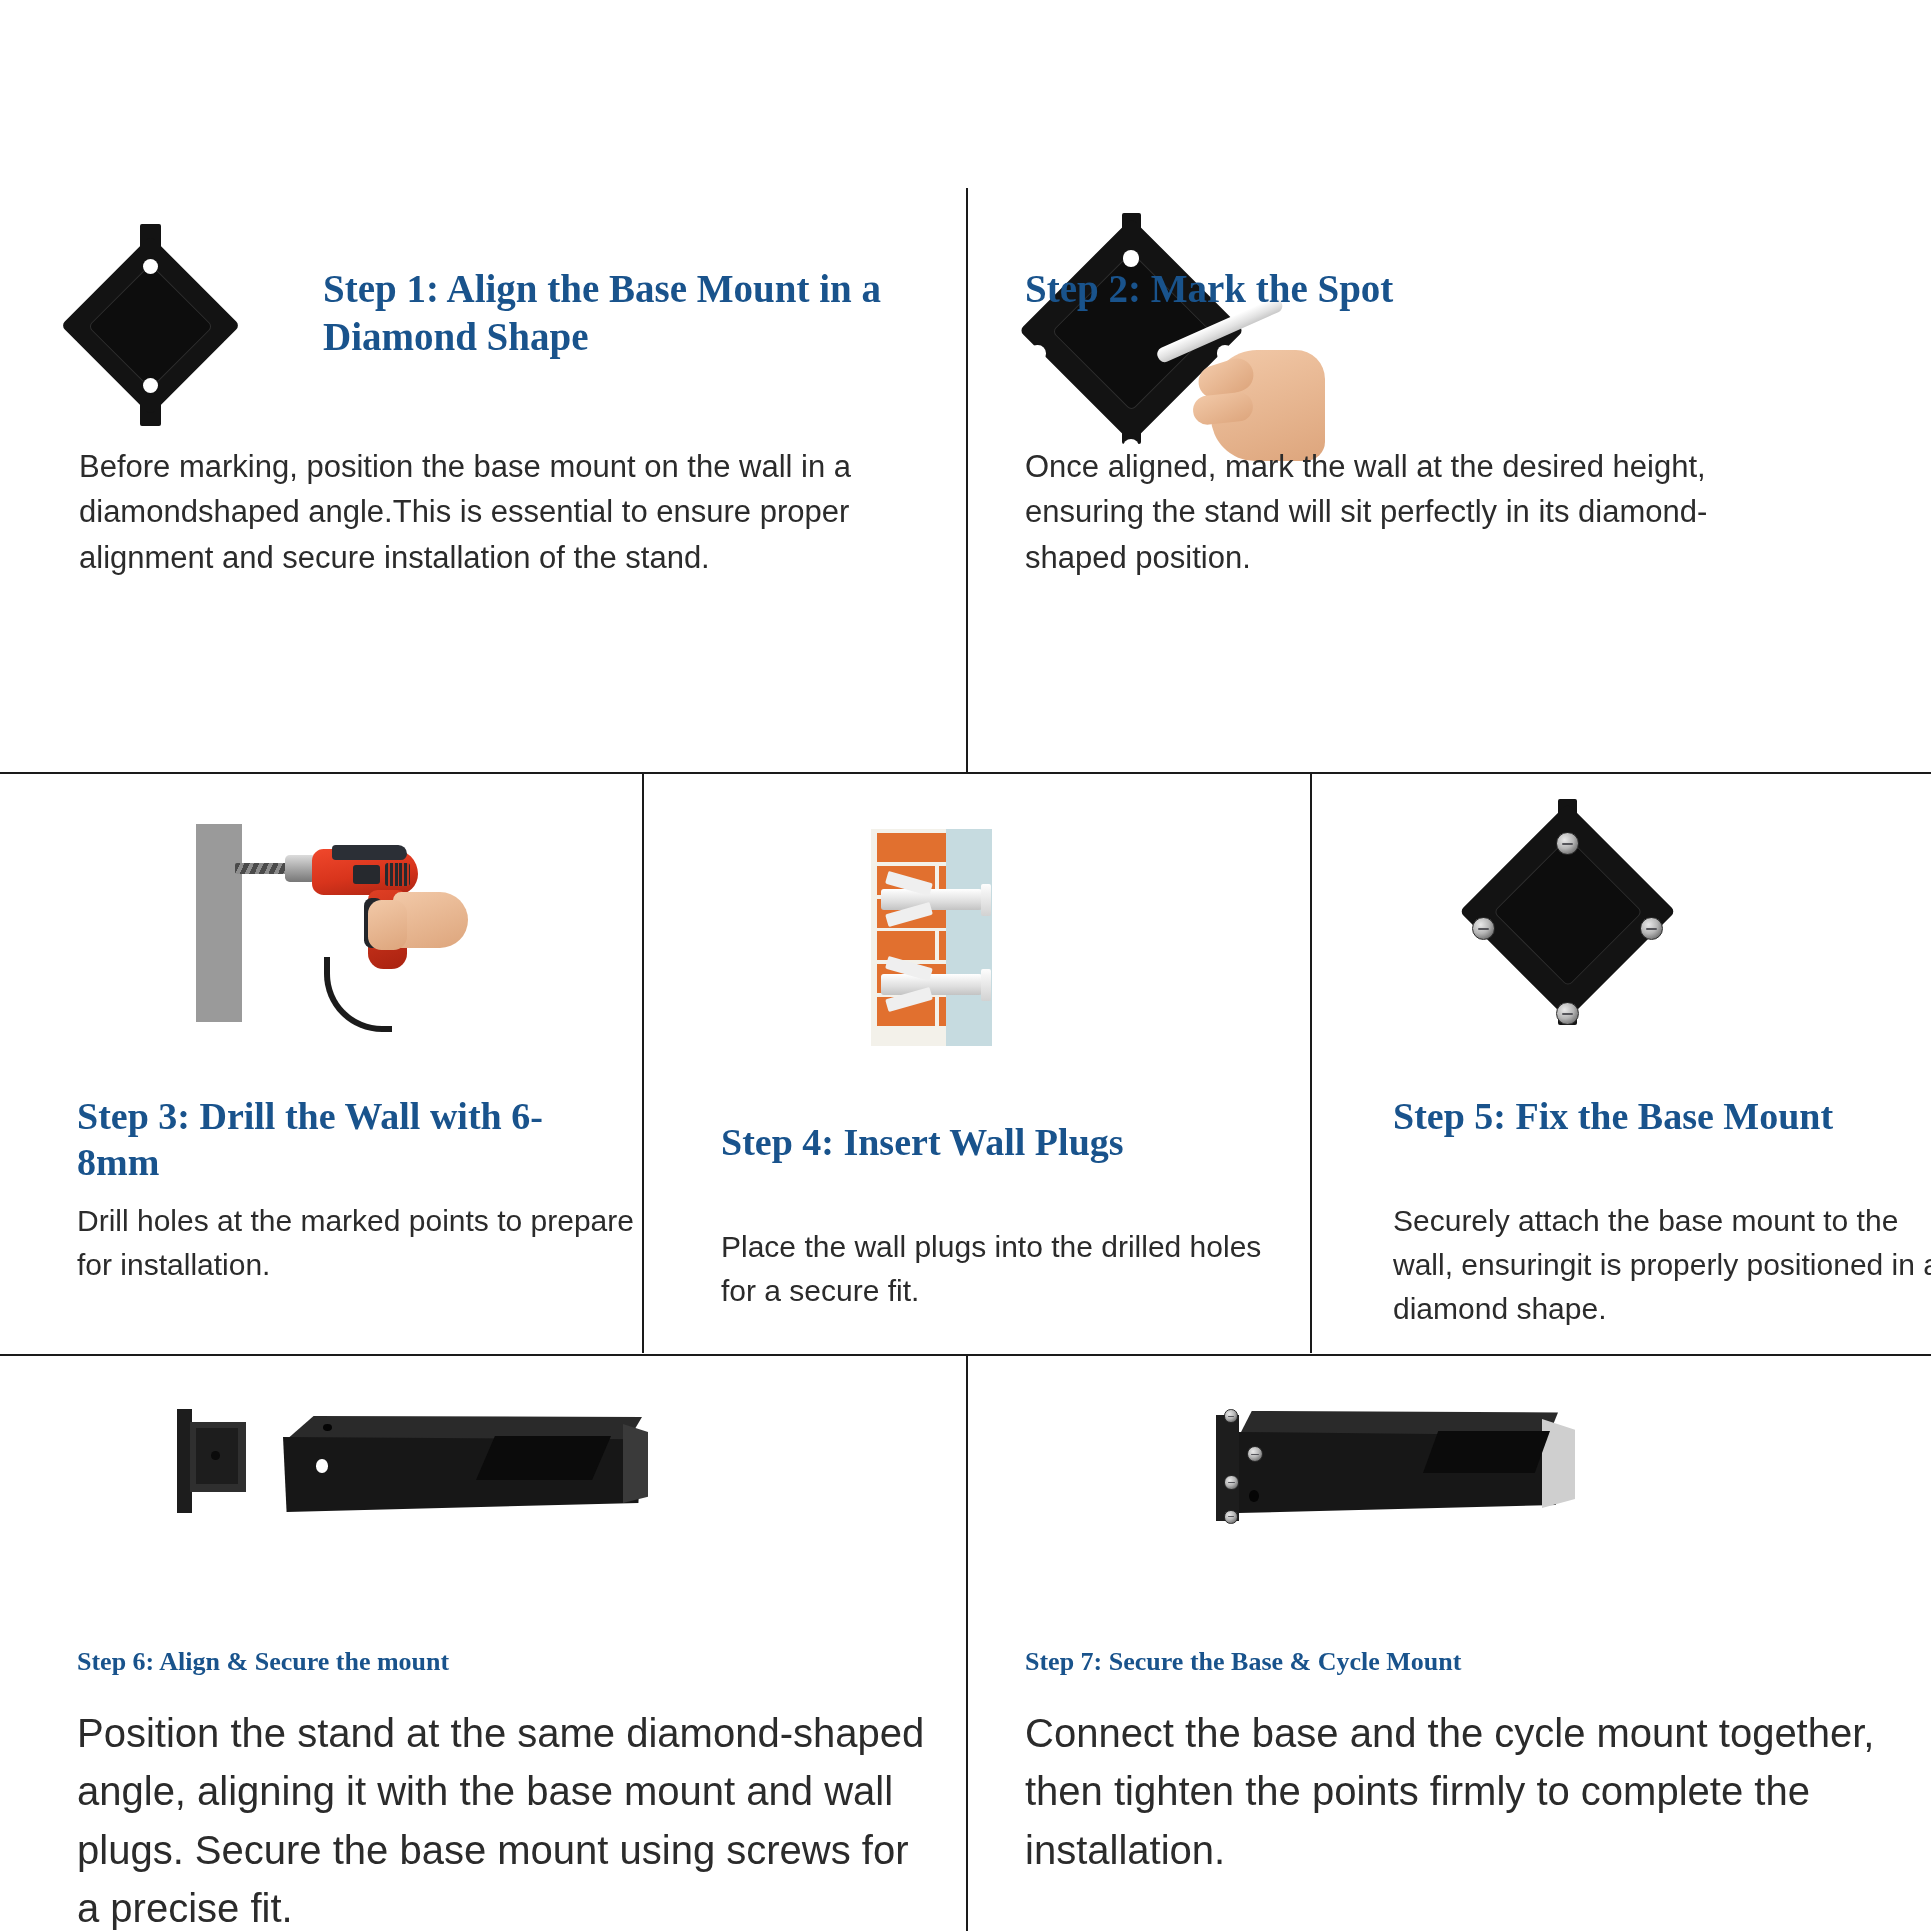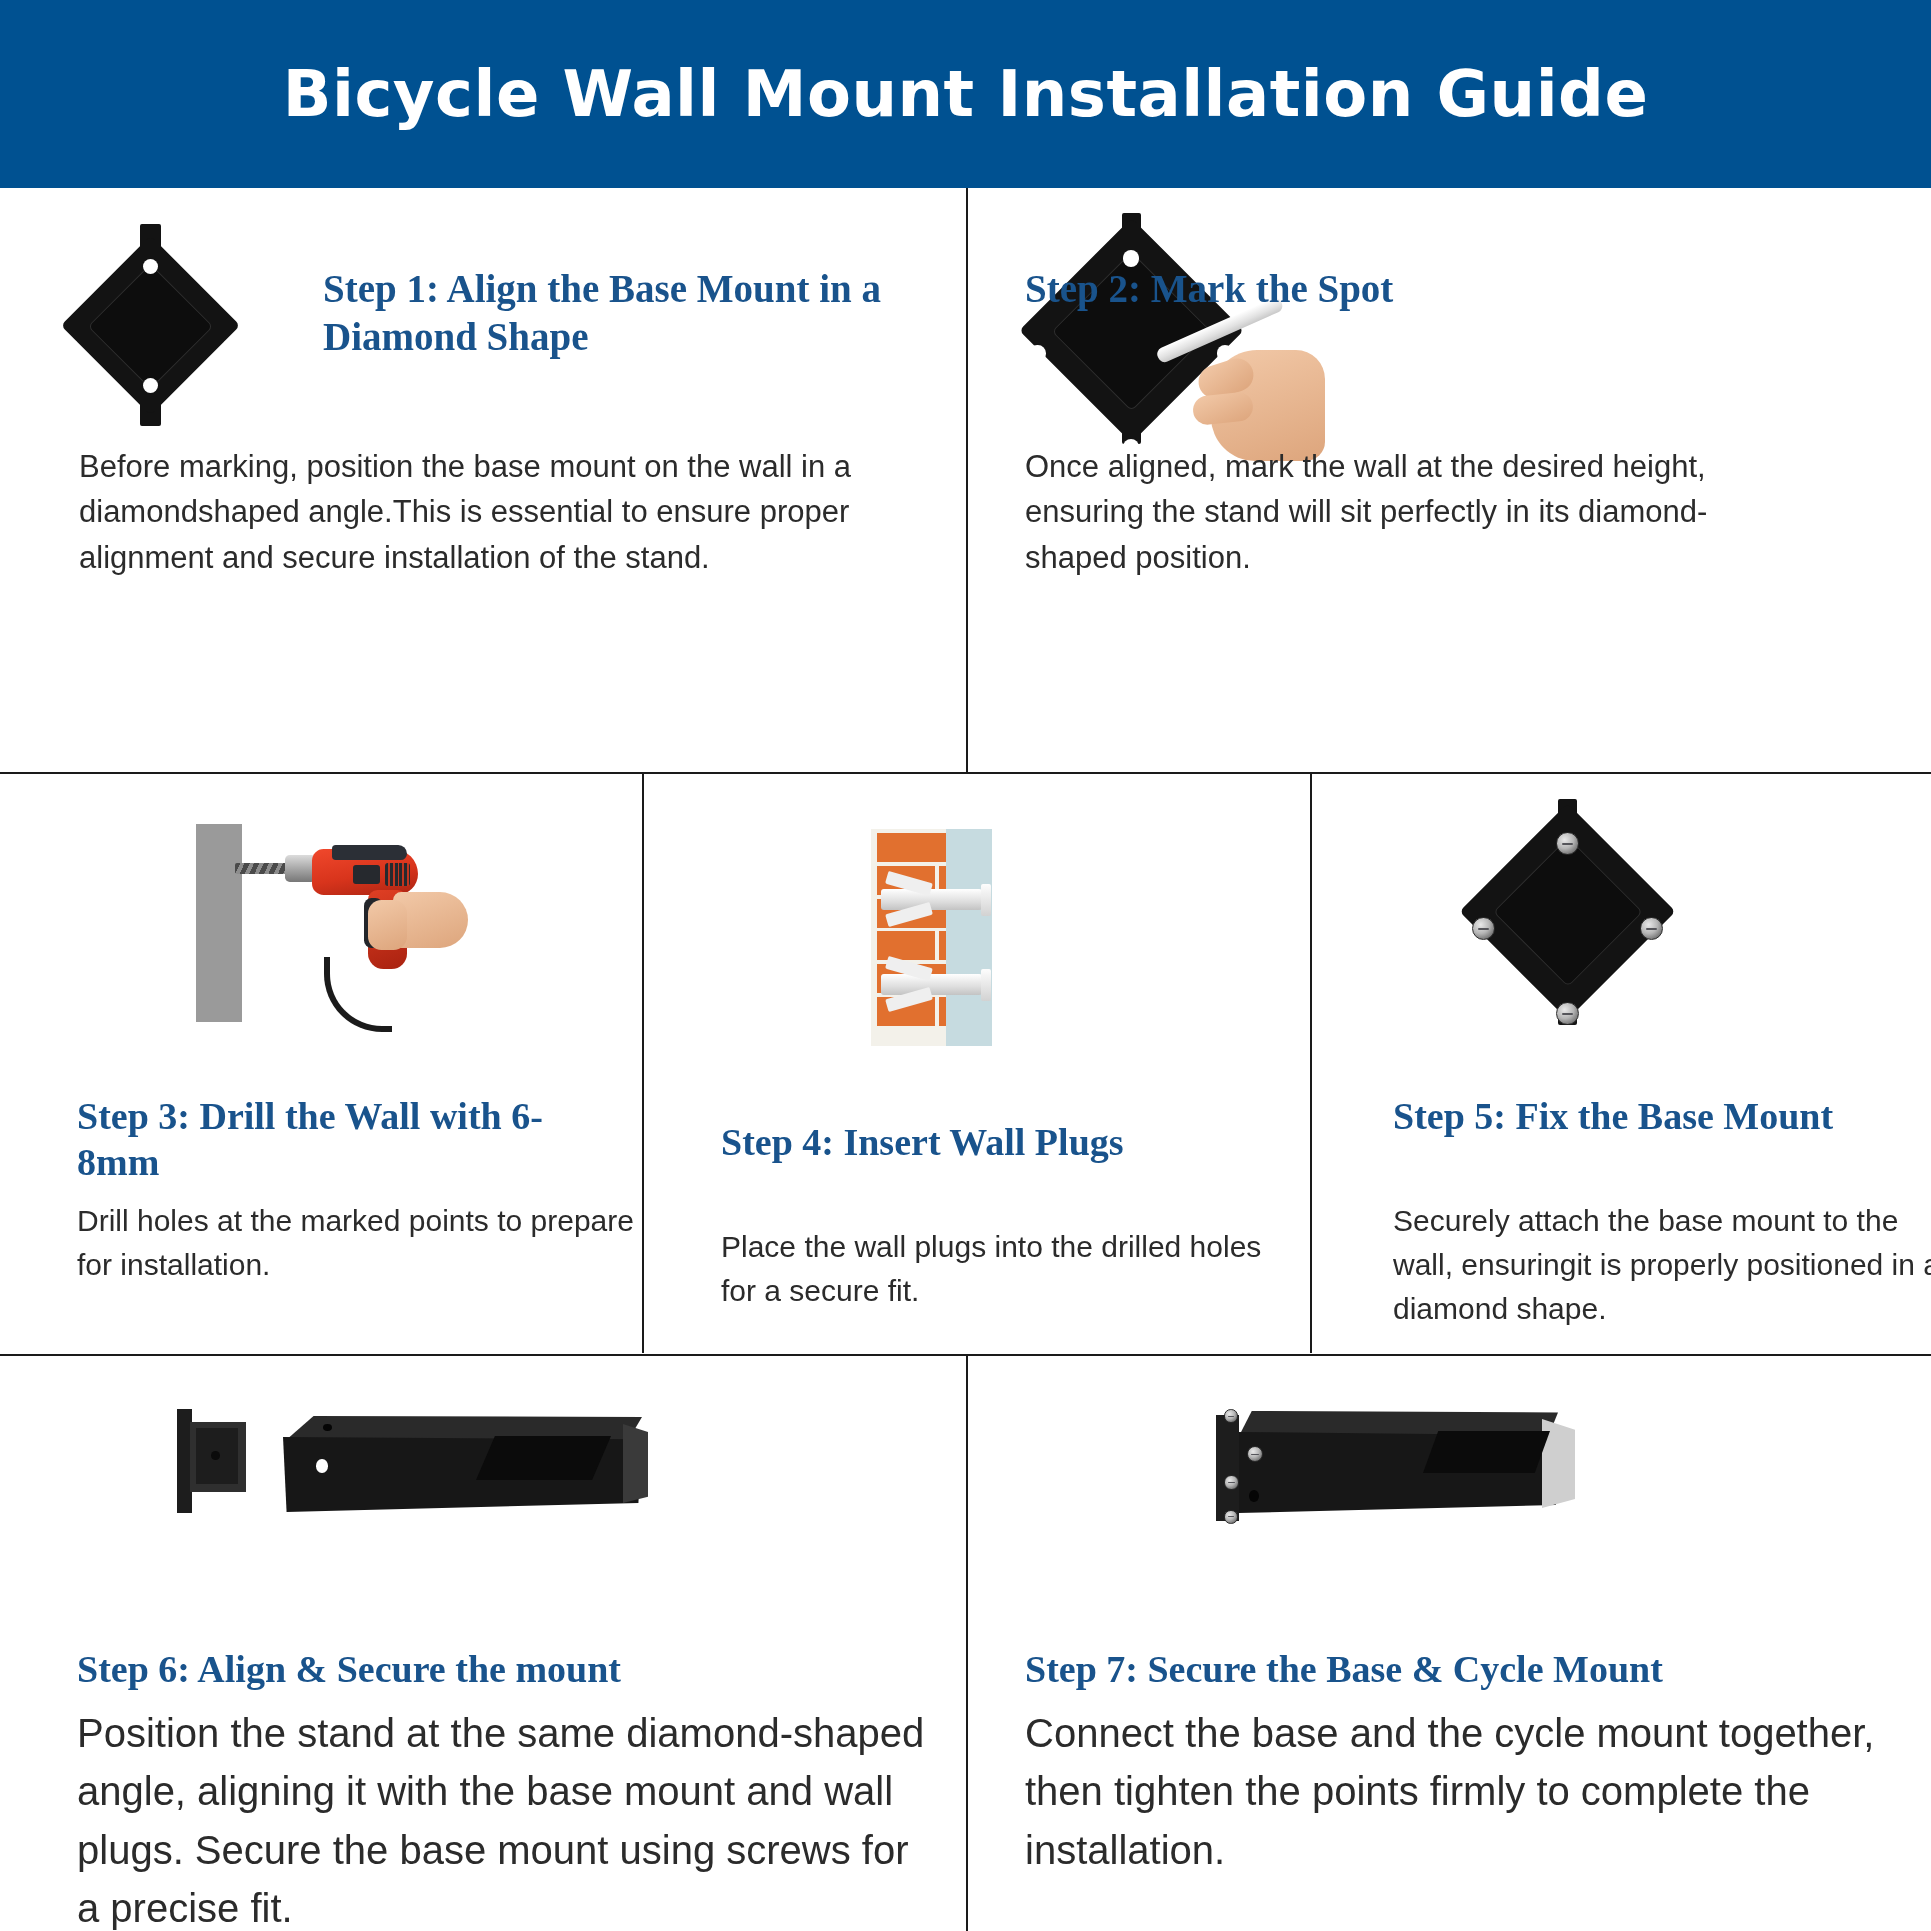--- a/index.html
+++ b/index.html
@@ -76,21 +76,21 @@
   #r2c1-head { position: absolute; left: 77px; top: 319px; width: 502px; }
   #r2c1-body { position: absolute; left: 77px; top: 425px; width: 560px; }
   #r2c2-head { position: absolute; left: 77px; top: 319px; width: 560px; }
   #r2c2-body { position: absolute; left: 77px; top: 425px; width: 541px; }
   #r2c3-head { position: absolute; left: 81px; top: 319px; width: 541px; }
   #r2c3-body { position: absolute; left: 81px; top: 425px; width: 560px; }
 
   
   #cell-6 { left: 0; top: 1356px; width: 966px; height: 575px; }
   #cell-7 { left: 967px; top: 1356px; width: 964px; height: 575px; }
-  #cell-6 .step-heading, #cell-7 .step-heading { font-size: 38px; }
+  #cell-6 .step-heading, #cell-7 .step-heading { font-size: 26px; }
   #cell-6 .step-body, #cell-7 .step-body { font-size: 40px; }
 
   #r3c1-head { position: absolute; left: 77px; top: 290px; width: 869px; }
   #r3c1-body { position: absolute; left: 77px; top: 348px; width: 859px; }
   #r3c2-head { position: absolute; left: 58px; top: 290px; width: 888px; }
   #r3c2-body { position: absolute; left: 58px; top: 348px; width: 879px; }
 
   
   .art { position: absolute; }
   .diamond-plate {
@@ -207,23 +207,20 @@
   .bar-notch { position: absolute; background: #0b0b0b; }
   .bracket-face { position: absolute; background: #1d1d1d; }
   .bracket-side { position: absolute; background: #2f2f2f; }
   .bar-hole { position: absolute; background: #ffffff; border-radius: 50%; }
 </style>
 </head>
 <body>
 
 <div id="page">
 
-  <div class="header">
-    <div class="header-title">Bicycle Wall Mount Installation Guide</div>
-  </div>
 
   <div class="rule rule-h" style="left:0; top:772px; width:1931px;"></div>
   <div class="rule rule-h" style="left:0; top:1354px; width:1931px;"></div>
   <div class="rule rule-v" style="left:966px; top:188px; height:584px;"></div>
   <div class="rule rule-v" style="left:642px; top:774px; height:579px;"></div>
   <div class="rule rule-v" style="left:1310px; top:774px; height:579px;"></div>
   <div class="rule rule-v" style="left:966px; top:1356px; height:575px;"></div>
 
   <div class="cell" id="cell-1">
 

